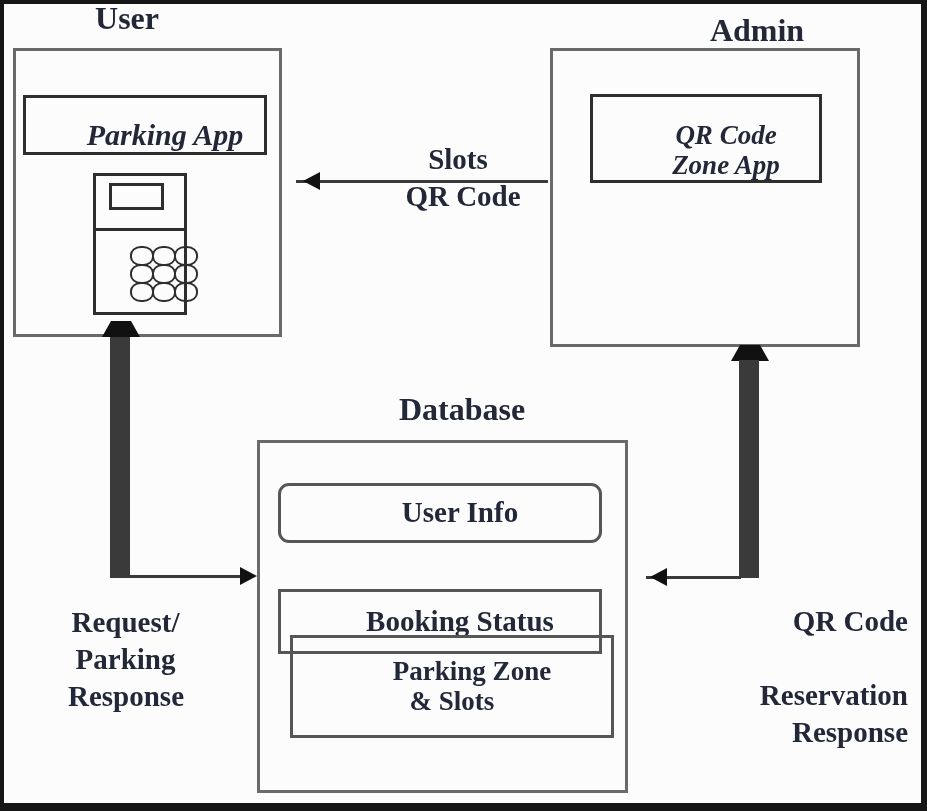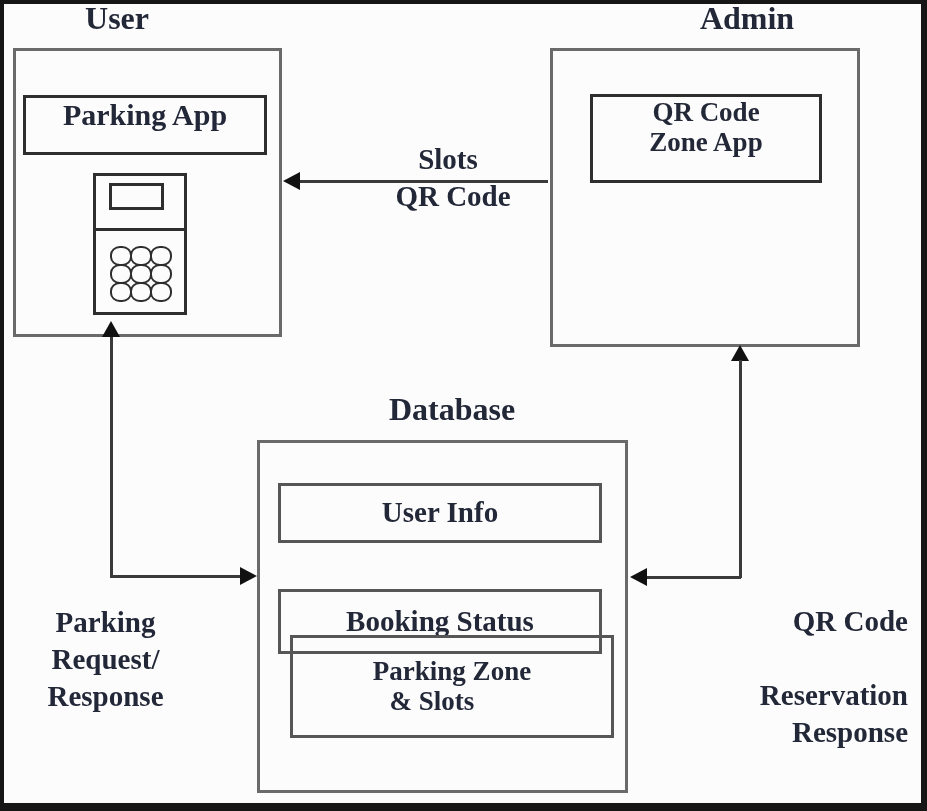--- a/index.html
+++ b/index.html
@@ -1,16 +1,16 @@
 <!DOCTYPE html>
 <html style="--frame: #161616; --border: #6a6a6a; --border-dark: #2e2e2e; --line: #3a3a3a; --arrow: #111111; --ink: #232838; --bg: #fcfcfc;"><head>
 <meta charset="utf-8">
 <style>
   html, body { margin: 0; padding: 0; background: #e9e9e9; }
-  * { box-sizing: border-box; }
+  * { box-sizing: border-box; padding-left: 20px; }
 
   .stage {
     position: relative;
     width: 927px;
     height: 811px;
     background: var(--bg, #fcfcfc);
     border-style: solid;
     border-color: var(--frame, #161616);
     border-width: 4px 6px 8px 4px;
     font-family: "Liberation Serif", "DejaVu Serif", serif;
@@ -25,23 +25,24 @@
     position: absolute;
     border: 3px solid var(--border, #6a6a6a);
     background: transparent;
   }
   .label-box {
     position: absolute;
     border: 3px solid var(--border-dark, #3d3d3d);
     display: flex;
     flex-direction: column;
     align-items: center;
-    justify-content: flex-start;
+    justify-content: flex-end;
     text-align: center;
     line-height: 1.12;
+    font-style: italic;
   }
   .db-item {
     position: absolute;
     left: 278px;
     width: 324px;
     border: 3px solid #565656;
     display: flex;
     flex-direction: column;
     align-items: center;
     justify-content: center;
@@ -80,21 +81,21 @@
 
   .qr-gap { margin-top: 37px; }
 </style>
 </head>
 <body>
 
 <div class="stage">
   <div class="plane">
 
     <div class="title" style="left:47px; top:2px; width:140px;">User</div>
-    <div class="title" style="left:677px; top:2px; width:140px;">Admin</div>
+    <div class="title" style="left:677px; top:14px; width:140px;">Admin</div>
     <div class="title" style="left:372px; top:393px; width:160px;">Database</div>
 
     <div class="section-box" style="left:13px; top:48px; width:269px; height:289px;"></div>
 
     <div class="label-box" style="left:23px; top:95px; width:244px; height:60px; font-size:30px;">
       <span>Parking App</span>
     </div>
 
     <div class="device">
       <div class="screen"></div>
@@ -114,43 +115,43 @@
 
     <div class="section-box" style="left:550px; top:48px; width:310px; height:299px;"></div>
 
     <div class="label-box" style="left:590px; top:94px; width:232px; height:89px; font-size:27px;">
       <span>QR Code</span>
       <span>Zone App</span>
     </div>
 
     <div class="section-box" style="left:257px; top:440px; width:371px; height:353px;"></div>
 
-    <div class="db-item" style="top:483px; height:60px;">
+    <div class="db-item" style="top:483px; height:60px;border-radius:11px;">
       <span>User Info</span>
     </div>
     <div class="db-item" style="top:557px; height:65px;margin-top:32px;">
       <span>Booking Status</span>
     </div>
     <div class="db-item" style="top:635px; height:103px; font-size:27px;margin-left:12px;">
       <span>Parking Zone</span>
       <span style="transform:translateX(-20px);">&amp; Slots</span>
     </div>
 
     <div class="hline" style="left:296px; top:180px; width:252px; height:3px;"></div>
     <div class="arr arr-left" style="left:283px; top:172px;"></div>
     <div class="edge-label" style="left:388px; top:141px; width:120px; text-align:center;">Slots</div>
     <div class="edge-label" style="left:368px; top:178px; width:170px; text-align:center;">QR Code</div>
 
     <div class="arr arr-up" style="left:102px; top:321px;"></div>
     <div class="vline" style="left:110px; top:337px; width:3px; height:241px;"></div>
     <div class="hline" style="left:110px; top:575px; width:130px; height:3px;"></div>
     <div class="arr arr-right" style="left:240px; top:567px;"></div>
     <div class="edge-label" style="left:28px; top:604px; width:155px; text-align:center;">
+      <div>Request/</div>
       <div>Parking</div>
-      <div>Request/</div>
       <div>Response</div>
     </div>
 
     <div class="arr arr-up" style="left:731px; top:345px;"></div>
     <div class="vline" style="left:739px; top:360px; width:3px; height:218px;"></div>
     <div class="hline" style="left:646px; top:576px; width:95px; height:3px;"></div>
     <div class="arr arr-left" style="left:630px; top:568px;"></div>
     <div class="edge-label" style="left:715px; top:603px; width:193px; text-align:right;">
       <div>QR Code</div>
       <div class="qr-gap">Reservation</div>

